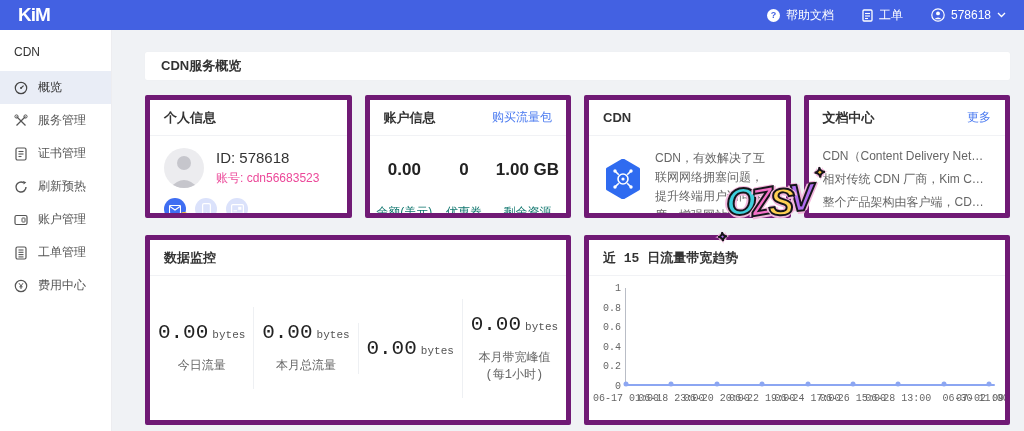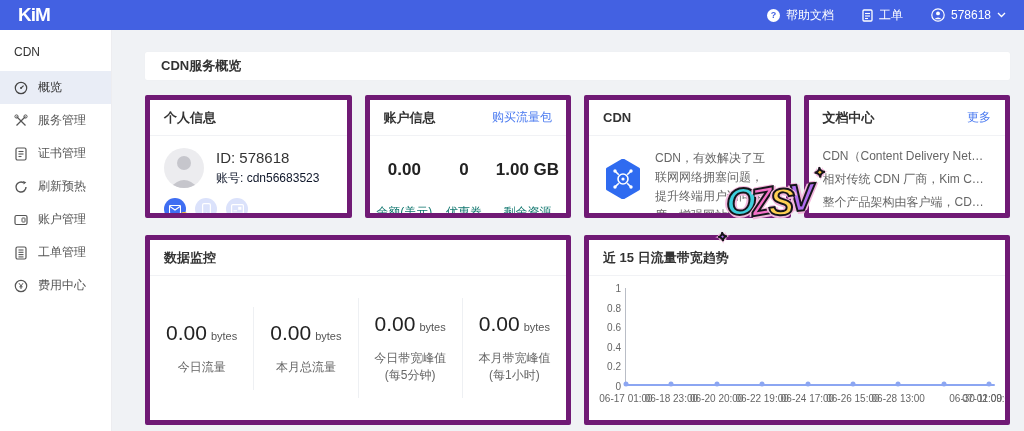--- a/index.html
+++ b/index.html
@@ -19,33 +19,33 @@
   .side-section { padding:15px 0 12px 14px; font-size:12px; color:#333; }
   .side-item { height:33px; display:flex; align-items:center; gap:10px; padding-left:14px; color:#555; cursor:pointer; }
   .side-item.active { background:#e9edf6; color:#333; }
   .side-item svg { flex:0 0 auto; }
 
   
   .main { position:absolute; left:112px; top:30px; right:0; bottom:0; background:#f0f2f5; padding:22px 14px 0 33px; }
   .page-header { height:28px; background:#fff; border-radius:2px; line-height:28px; padding:0 16px; font-size:13px; font-weight:bold; color:#333; margin-bottom:15px; box-shadow:0 0 1px rgba(0,0,0,.06); }
 
   .cards-row1 { display:grid; grid-template-columns:repeat(4,1fr); gap:13px; height:123px; margin-bottom:17px; }
-  .cards-row2 { display:grid; grid-template-columns:1fr 1fr; gap:13px; height:190px; }
+  .cards-row2 { display:grid; grid-template-columns:1fr 1fr; gap:13px; height:190px;font-family:Liberation Mono, monospace; }
   .card { background:#fff; border:5px solid #701a75; border-radius:2px; overflow:hidden; display:flex; flex-direction:column; }
   .card-header { height:36px; flex:0 0 36px; display:flex; align-items:center; justify-content:space-between; padding:0 14px; border-bottom:1px solid #f1f2f5; }
   .card-title { font-size:13px; font-weight:bold; color:#333; }
   .card-link { font-size:12px; color:#4a7af0; cursor:pointer; text-decoration:none; }
   .card-body { flex:1; position:relative; }
 
   
   .personal-body { padding:12px 14px 10px; }
   .personal-top { display:flex; align-items:center; gap:12px; }
   .avatar { width:40px; height:40px; border-radius:50%; background:#ececef; overflow:hidden; flex:0 0 40px; display:flex; align-items:flex-end; justify-content:center; }
   .p-id { font-size:15px; color:#333; }
-  .p-account { font-size:12px; color:#0f172a; margin-top:4px; }
+  .p-account { font-size:12px; color:#ec4899; margin-top:4px; }
   .verify-row { display:flex; gap:9px; margin-top:10px; }
   .v-icon { width:22px; height:22px; border-radius:50%; display:flex; align-items:center; justify-content:center; position:relative; }
   .v-blue { background:#3f6ef2; }
   .v-light { background:#dbe2fb; }
   .v-badge { position:absolute; right:-3px; bottom:-2px; width:10px; height:10px; background:#f7c437; border-radius:50%; color:#fff; font-size:7px; display:flex; align-items:center; justify-content:center; }
 
   
   .account-body { display:flex; justify-content:space-around; text-align:center; padding-top:24px; }
   .acc-val { font-size:17px; font-weight:bold; color:#222; }
   .acc-label { font-size:12px; color:#0f766e; margin-top:24px; }
@@ -300,22 +300,20 @@
           <div class="mon-col">
             <div><span class="mon-val">0.00</span><span class="mon-unit">bytes</span></div>
             <div class="mon-label" style="white-space: pre-line;">今日流量</div>
           </div>
           <div class="mon-col">
             <div><span class="mon-val">0.00</span><span class="mon-unit">bytes</span></div>
             <div class="mon-label" style="white-space: pre-line;">本月总流量</div>
           </div>
           <div class="mon-col">
             <div><span class="mon-val">0.00</span><span class="mon-unit">bytes</span></div>
-            <div class="mon-label" style="white-space: pre-line;">今日带宽峰值
-(每5分钟)</div>
           </div>
           <div class="mon-col">
             <div><span class="mon-val">0.00</span><span class="mon-unit">bytes</span></div>
             <div class="mon-label" style="white-space: pre-line;">本月带宽峰值
 (每1小时)</div>
           </div>
         </div>
     </div>
 
     <div class="card">

